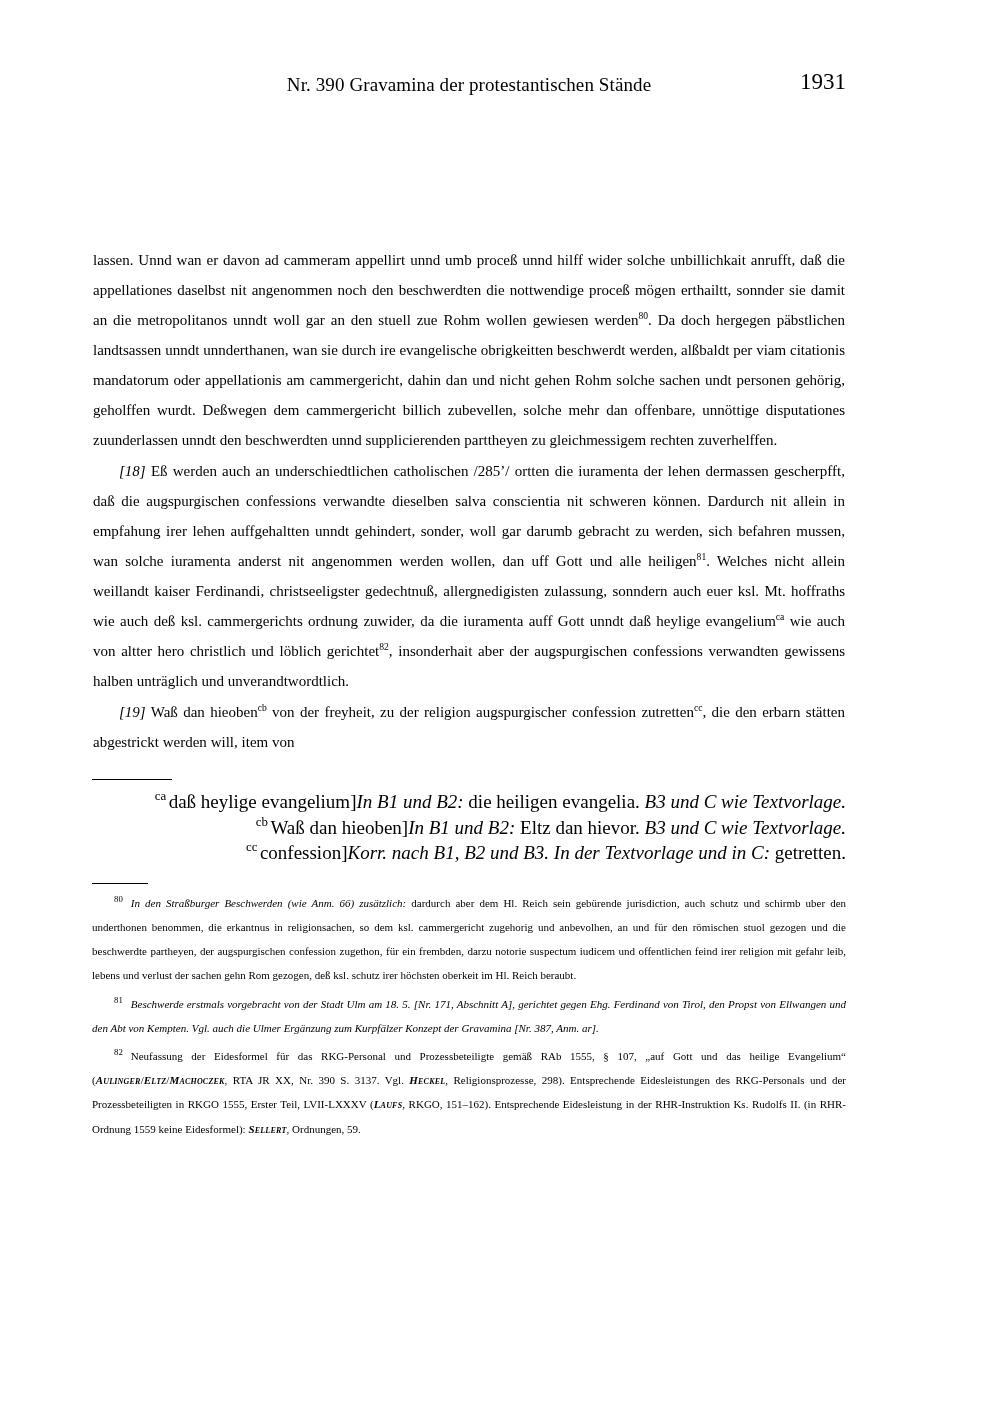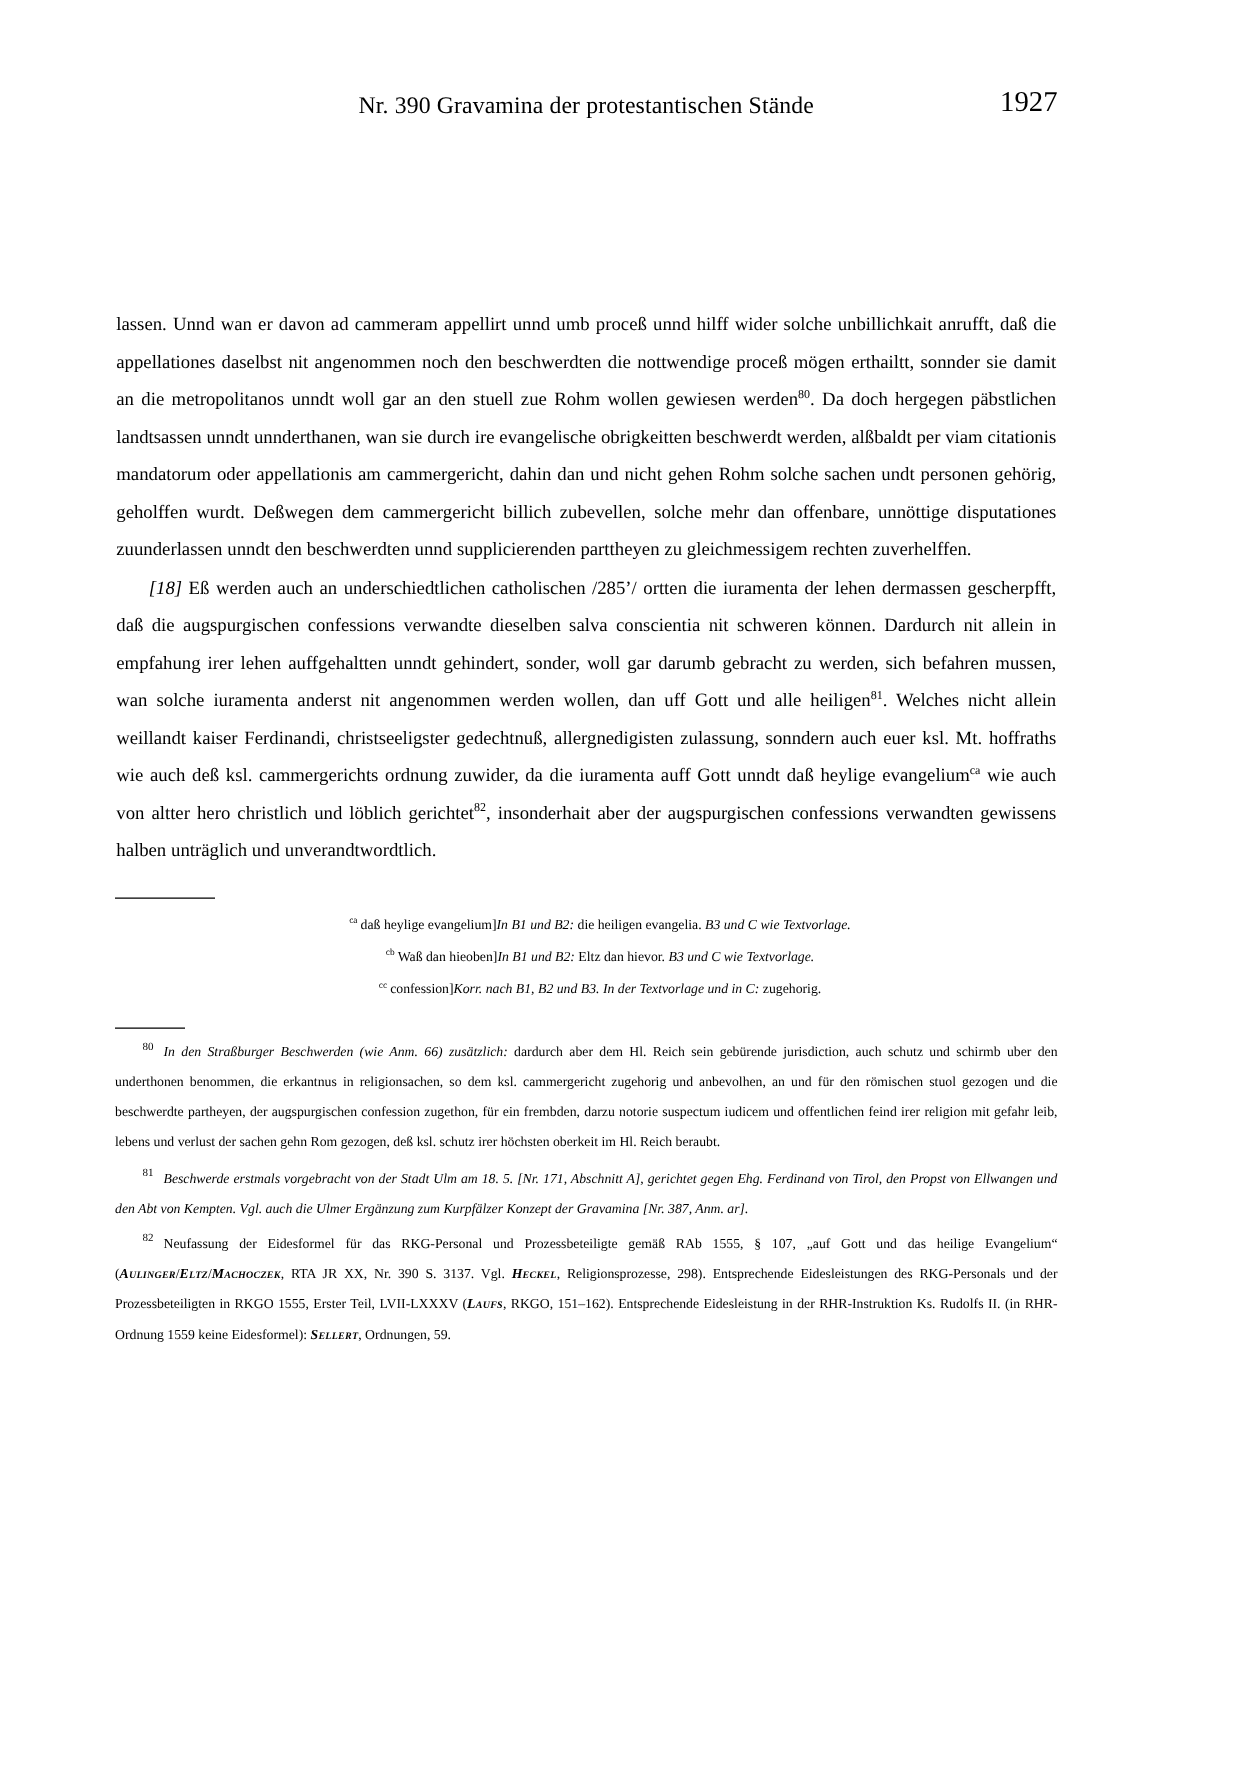--- a/index.html
+++ b/index.html
@@ -87,24 +87,24 @@
     width: 56px;
     height: 0;
     border-top: 1.1px solid #000;
     margin: 17px 0 7px 0;
   }
 
   
   .apparatus { }
   p.app-line {
     margin: 0;
-    font-size: 11px;
+    font-size: 19px;
     line-height: 25.6px;
     text-indent: 22px;
-    text-align: center;
+    text-align: right;
   }
   p.app-line .marker {
     font-size: 0.68em;
     vertical-align: 0.62em;
     line-height: 0;
     margin-right: 2.5px;
   }
 
   
   .footnotes { }
@@ -131,41 +131,42 @@
   }
 </style>
 </head>
 <body>
 
 <div class="page">
   <div class="content">
 
     <div class="runhead">
       <div class="runhead-title">Nr. 390 Gravamina der protestantischen Stände</div>
-      <div class="runhead-folio">1927</div>
+      <div class="runhead-folio">1931</div>
     </div>
 
     <div class="body-block">
 
       <p class="body"><span>lassen. Unnd wan er davon ad cammeram appellirt unnd umb proceß unnd hilff wider solche unbillichkait anrufft, daß die appellationes daselbst nit angenommen noch den beschwerdten die nottwendige proceß mögen erthailtt, sonnder sie damit an die metropolitanos unndt woll gar an den stuell zue Rohm wollen gewiesen werden</span><sup>80</sup><span>. Da doch hergegen päbstlichen landtsassen unndt unnderthanen, wan sie durch ire evangelische obrigkeitten beschwerdt werden, alßbaldt per viam citationis mandatorum oder appellationis am cammergericht, dahin dan und nicht gehen Rohm solche sachen undt personen gehörig, geholffen wurdt. Deßwegen dem cammergericht billich zubevellen, solche mehr dan offenbare, unnöttige disputationes zuunderlassen unndt den beschwerdten unnd supplicierenden parttheyen zu gleichmessigem rechten zuverhelffen.</span></p>
 
       <p class="body indent"><i>[18]</i><span> Eß werden auch an underschiedtlichen catholischen /285’/ ortten die iuramenta der lehen dermassen gescherpfft, daß die augspurgischen confessions verwandte dieselben salva conscientia nit schweren können. Dardurch nit allein in empfahung irer lehen auffgehaltten unndt gehindert, sonder, woll gar darumb gebracht zu werden, sich befahren mussen, wan solche iuramenta anderst nit angenommen werden wollen, dan uff Gott und alle heiligen</span><sup>81</sup><span>. Welches nicht allein weillandt kaiser Ferdinandi, christseeligster gedechtnuß, allergnedigisten zulassung, sonndern auch euer ksl. Mt. hoffraths wie auch deß ksl. cammergerichts ordnung zuwider, da die iuramenta auff Gott unndt daß heylige evangelium</span><sup>ca</sup><span> wie auch von altter hero christlich und löblich gerichtet</span><sup>82</sup><span>, insonderhait aber der augspurgischen confessions verwandten gewissens halben unträglich und unverandtwordtlich.</span></p>
 
+      <p class="body indent"><i>[19]</i><span> Waß dan hieoben</span><sup>cb</sup><span> von der freyheit, zu der religion augspurgischer confession zutretten</span><sup>cc</sup><span>, die den erbarn stätten abgestrickt werden will, item von</span></p>
 
     </div>
 
     <div class="rule-app"></div>
 
     <div class="apparatus">
 
       <p class="app-line"><span class="marker">ca</span><span>daß heylige evangelium</span><span>]</span><i>In B1 und B2:</i><span> die heiligen evangelia. </span><i>B3 und C wie Textvorlage.</i></p>
 
       <p class="app-line"><span class="marker">cb</span><span>Waß dan hieoben</span><span>]</span><i>In B1 und B2:</i><span> Eltz dan hievor. </span><i>B3 und C wie Textvorlage.</i></p>
 
-      <p class="app-line"><span class="marker">cc</span><span>confession</span><span>]</span><i>Korr. nach B1, B2 und B3. In der Textvorlage und in C:</i><span> zugehorig.</span><i></i></p>
+      <p class="app-line"><span class="marker">cc</span><span>confession</span><span>]</span><i>Korr. nach B1, B2 und B3. In der Textvorlage und in C:</i><span> getretten.</span><i></i></p>
 
     </div>
 
     <div class="rule-fn"></div>
 
     <div class="footnotes">
 
       <p class="fn"><span class="fn-num">80</span><i>In den Straßburger Beschwerden (wie Anm. 66) zusätzlich:</i><span> dardurch aber dem Hl. Reich sein gebürende jurisdiction, auch schutz und schirmb uber den underthonen benommen, die erkantnus in religionsachen, so dem ksl. cammergericht zugehorig und anbevolhen, an und für den römischen stuol gezogen und die beschwerdte partheyen, der augspurgischen confession zugethon, für ein frembden, darzu notorie suspectum iudicem und offentlichen feind irer religion mit gefahr leib, lebens und verlust der sachen gehn Rom gezogen, deß ksl. schutz irer höchsten oberkeit im Hl. Reich beraubt.</span></p>
 
       <p class="fn"><span class="fn-num">81</span><i>Beschwerde erstmals vorgebracht von der Stadt Ulm am 18. 5. [Nr. 171, Abschnitt A], gerichtet gegen Ehg. Ferdinand von Tirol, den Propst von Ellwangen und den Abt von Kempten. Vgl. auch die Ulmer Ergänzung zum Kurpfälzer Konzept der Gravamina [Nr. 387, Anm. ar].</i><span></span></p>

